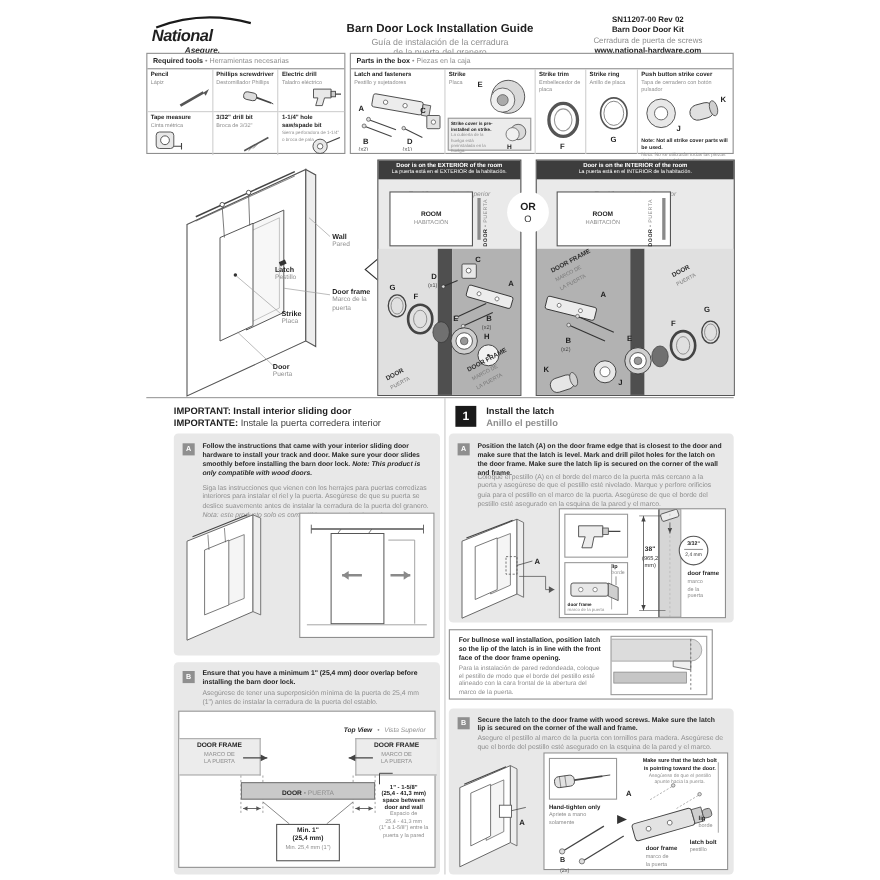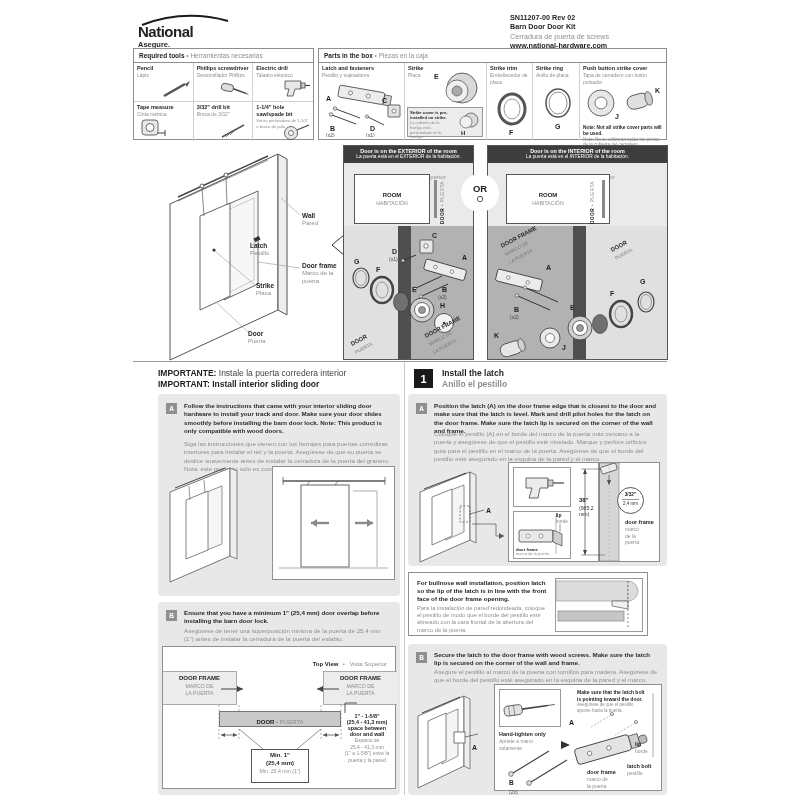--- a/index.html
+++ b/index.html
@@ -2,23 +2,23 @@
 <html><head>
 <meta charset="utf-8">
 <style>
 *{margin:0;padding:0;box-sizing:border-box}
 body{background:#fff}
 .page{position:relative;width:800px;height:800px;background:#fff;overflow:hidden;
       font-family:"Liberation Sans",sans-serif;color:#222}
 .x{position:absolute}
 .b{font-weight:700;color:#1f1f1f}
 .gy{color:#8e8e8e}
-.it{}
+.it{font-style:italic}
 .c{text-align:center}
-.r{text-align:left}
+.r{text-align:center}
 .f42{font-size:4.2px;line-height:1.25}
 .f45{font-size:4.5px;line-height:1.25}
 .f48{font-size:4.8px;line-height:1.3}
 .f5{font-size:5px;line-height:1.3}
 .f52{font-size:5.2px;line-height:1.3}
 .f55{font-size:5.5px;line-height:1.3}
 .f6{font-size:6px;line-height:1.3}
 .f62{font-size:6.2px;line-height:1.35}
 .f65{font-size:6.5px;line-height:1.3}
 .f85{font-size:8.5px;line-height:1.35}
@@ -49,20 +49,25 @@
 <div class="page">
 
   <div class="x" style="left:138px;top:13px;width:92px">
     <svg width="92" height="14" viewBox="0 0 92 14">
       <path d="M4,12 Q46,-4 90,8" stroke="#1a1a1a" stroke-width="2" fill="none"></path>
     </svg>
     <div class="b it" style="font-size:15px;margin-top:-8px;letter-spacing:-.5px">National</div>
     <div class="b it r" style="font-size:7.5px">Asegure.</div>
   </div>
 
+  <div class="x c" style="left:295px;top:20px;width:210px">
+    <div class="b" style="font-size:10.5px">Barn Door Lock Installation Guide</div>
+    <div class="gy" style="font-size:8px;margin-top:2px">Guía de instalación de la cerradura</div>
+    <div class="gy" style="font-size:8px">de la puerta del granero</div>
+  </div>
 
   <div class="x r" style="left:510px;top:13px;width:158px;font-size:7.2px;line-height:1.3">
     <div class="b">SN11207-00 Rev 02</div>
     <div class="b">Barn Door Door Kit</div>
     <div class="gy">Cerradura de puerta de screws</div>
     <div class="b">www.national-hardware.com</div>
     <div class="b">1-800-346-9445</div>
   </div>
 
   <div class="x box" style="left:133px;top:48px;width:181px;height:92px">
@@ -392,22 +397,22 @@
 
   <div class="x c" style="left:461px;top:174px;width:38px;height:38px;background:#fff;border-radius:50%;display:flex;flex-direction:column;align-items:center;justify-content:center;z-index:5">
     <div class="b" style="font-size:9.5px">OR</div>
     <div style="font-size:8.5px;color:#333">O</div>
   </div>
 
   <div class="x" style="left:133px;top:361px;width:534px;height:1px;background:#9a9a9a"></div>
   <div class="x" style="left:404px;top:362px;width:1px;height:433px;background:#c9c9c9"></div>
 
   <div class="x" style="left:158px;top:368px;width:242px">
+    <div class="f85"><span class="b">IMPORTANT:</span><span class="b"> Install interior sliding door</span></div>
     <div class="f85" style="color:#444"><span class="b">IMPORTANTE:</span><span> Instale la puerta corredera interior</span></div>
-    <div class="f85"><span class="b">IMPORTANT:</span><span class="b"> Install interior sliding door</span></div>
   </div>
 
   <div class="x gbox" style="left:158px;top:394px;width:242px;height:202px">
     <div class="marker x" style="left:8px;top:9px">A</div>
     <div class="x f62" style="left:26px;top:8px;width:208px;color:#2a2a2a;font-weight:700">
       <span>Follow the instructions that came with your interior sliding door hardware to install your track and door. Make sure your door slides smoothly before installing the barn door lock. </span><span class="it">Note: This product is only compatible with wood doors.</span>
     </div>
     <div class="x f62 gy" style="left:26px;top:46px;width:208px">
       <span>Siga las instrucciones que vienen con los herrajes para puertas corredizas interiores para instalar el riel y la puerta. Asegúrese de que su puerta se deslice suavemente antes de instalar la cerradura de la puerta del granero. </span><span class="it">Nota: este producto solo es compatible con puertas de madera.</span>
     </div>

